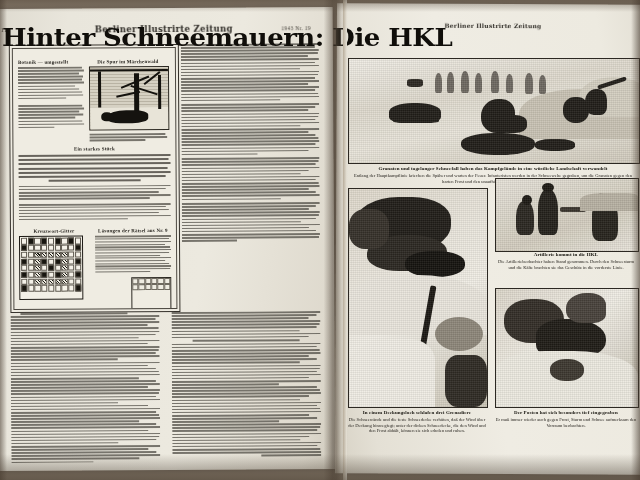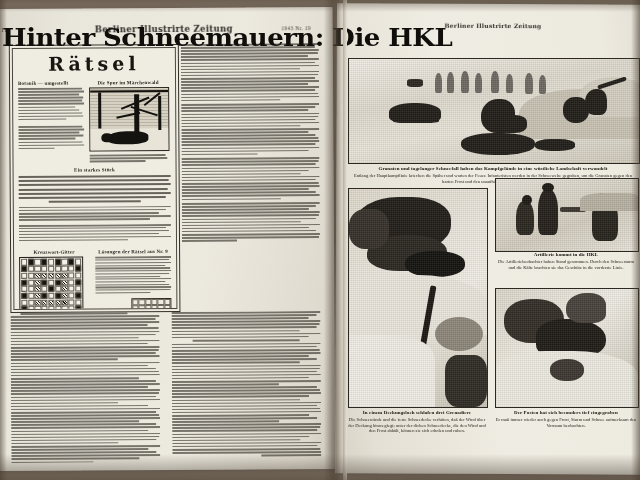--- a/index.html
+++ b/index.html
@@ -140,21 +140,20 @@
 
   <div class="sheet" id="left-page">
 
     <div id="lp-folio">110</div>
     <div id="lp-masthead" class="blur">Berliner Illustrirte Zeitung</div>
     <div id="lp-issue" class="blur">1943  Nr. 19</div>
 
     <div id="puzzle-box">
       <div id="puzzle-inner">
 
-        <div id="puzzle-title">Rätsel</div>
 
         <div id="pz-row1">
           <div id="pz-col-a">
             <div class="sub-h left">Botanik — umgestellt</div>
             <div class="tblock">
               <div class="tline s2"></div>
                 <div class="tline s1"></div>
                 <div class="tline s3"></div>
               <div class="tline s4"></div>
                 <div class="tline s2"></div>

